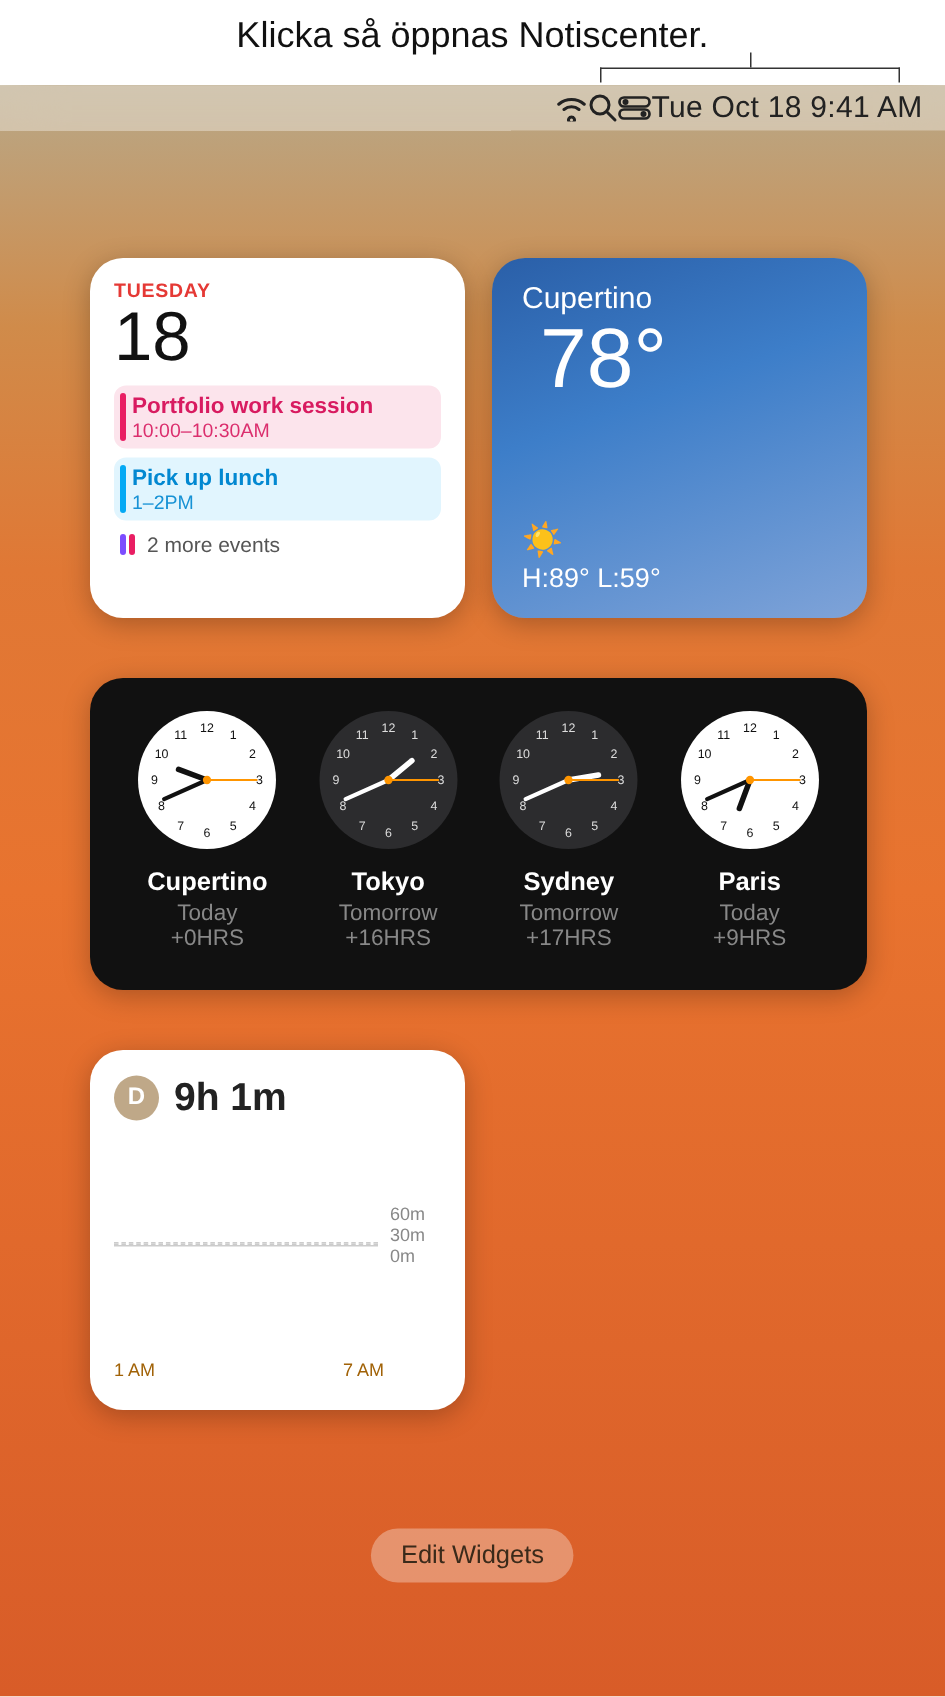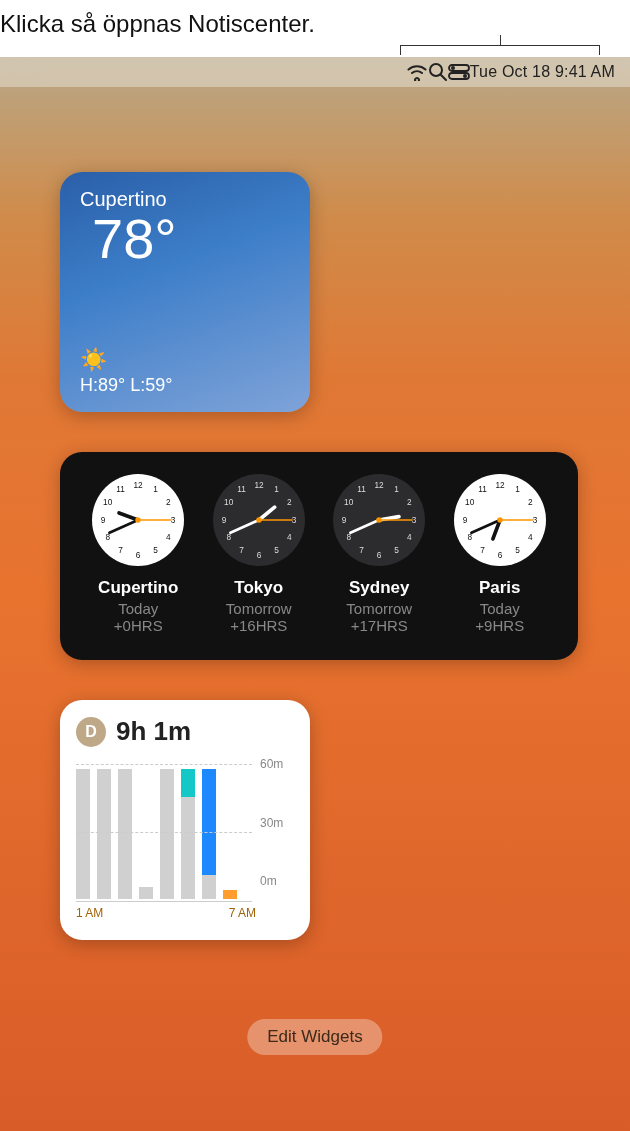--- a/index.html
+++ b/index.html
@@ -8,20 +8,21 @@
     height: 1131px;
     font-family: -apple-system, BlinkMacSystemFont, "Helvetica Neue", sans-serif;
     background: #fff;
     position: relative;
   }
   .annotation {
     position: absolute;
     top: 10px;
     left: 0;
     right: 0;
+    text-align: center;
     font-size: 24px;
     color: #111;
   }
   .callout-line {
     position: absolute;
     top: 45px;
     left: 400px;
     right: 30px;
     height: 15px;
     border-top: 1px solid #333;
@@ -55,21 +56,21 @@
   }
   .menubar {
     height: 30px;
     background: rgba(255,255,255,0.35);
     backdrop-filter: blur(20px);
     display: flex;
     align-items: center;
     justify-content: flex-end;
     padding: 0 15px;
     color: #222;
-    font-size: 16px;
+    font-size: 20px;
     text-align: center;
   }
   .menubar .icon { display: inline-flex; align-items: center; justify-content: center; }
   .datetime { font-weight: 500; letter-spacing: 0.2px; }
 
   .widgets-area {
     padding: 85px 30px 0 60px;
   }
   .row1 {
     display: flex;
@@ -176,20 +177,21 @@
     background: #bfa888;
     display: flex; align-items: center; justify-content: center;
     color: #fff; font-weight: 600; font-size: 16px;
   }
   .st-total { font-size: 26px; font-weight: 600; color: #222; }
   .st-chart {
     height: 145px;
     position: relative;
     display: flex;
     gap: 8px;
+    align-items: center;
   }
   .st-bars {
     flex: 1;
     display: flex;
     align-items: flex-end;
     gap: 7px;
     border-bottom: 1px solid #ccc;
     padding-bottom: 2px;
     position: relative;
   }
@@ -273,20 +275,39 @@
           <circle cx="17" cy="12" r="2" fill="#222"></circle>
         </svg>
     </span>
     <span class="datetime">Tue Oct 18  9:41 AM</span>
   </div>
 
   <div class="widgets-area">
 
     <div class="row1">
 
+      <div class="widget calendar-widget">
+        <div class="cal-day">TUESDAY</div>
+        <div class="cal-date">18</div>
+        <div class="cal-event ev1">
+          <div class="ev-title">Portfolio work session</div>
+          <div class="ev-time">10:00–10:30AM</div>
+        </div>
+        <div class="cal-event ev2">
+          <div class="ev-title">Pick up lunch</div>
+          <div class="ev-time">1–2PM</div>
+        </div>
+        <div class="cal-more">
+          <span class="more-dots">
+            <span style="background:#7c4dff"></span>
+              <span style="background:#e91e63"></span>
+          </span>
+          <span>2 more events</span>
+        </div>
+      </div>
 
       <div class="widget weather-widget">
         <div class="w-city">Cupertino</div>
         <div class="w-temp">78°</div>
         <div class="w-spacer"></div>
         <div class="w-icon">☀️</div>
         <div class="w-hl">H:89° L:59°</div>
       </div>
     </div>
 

